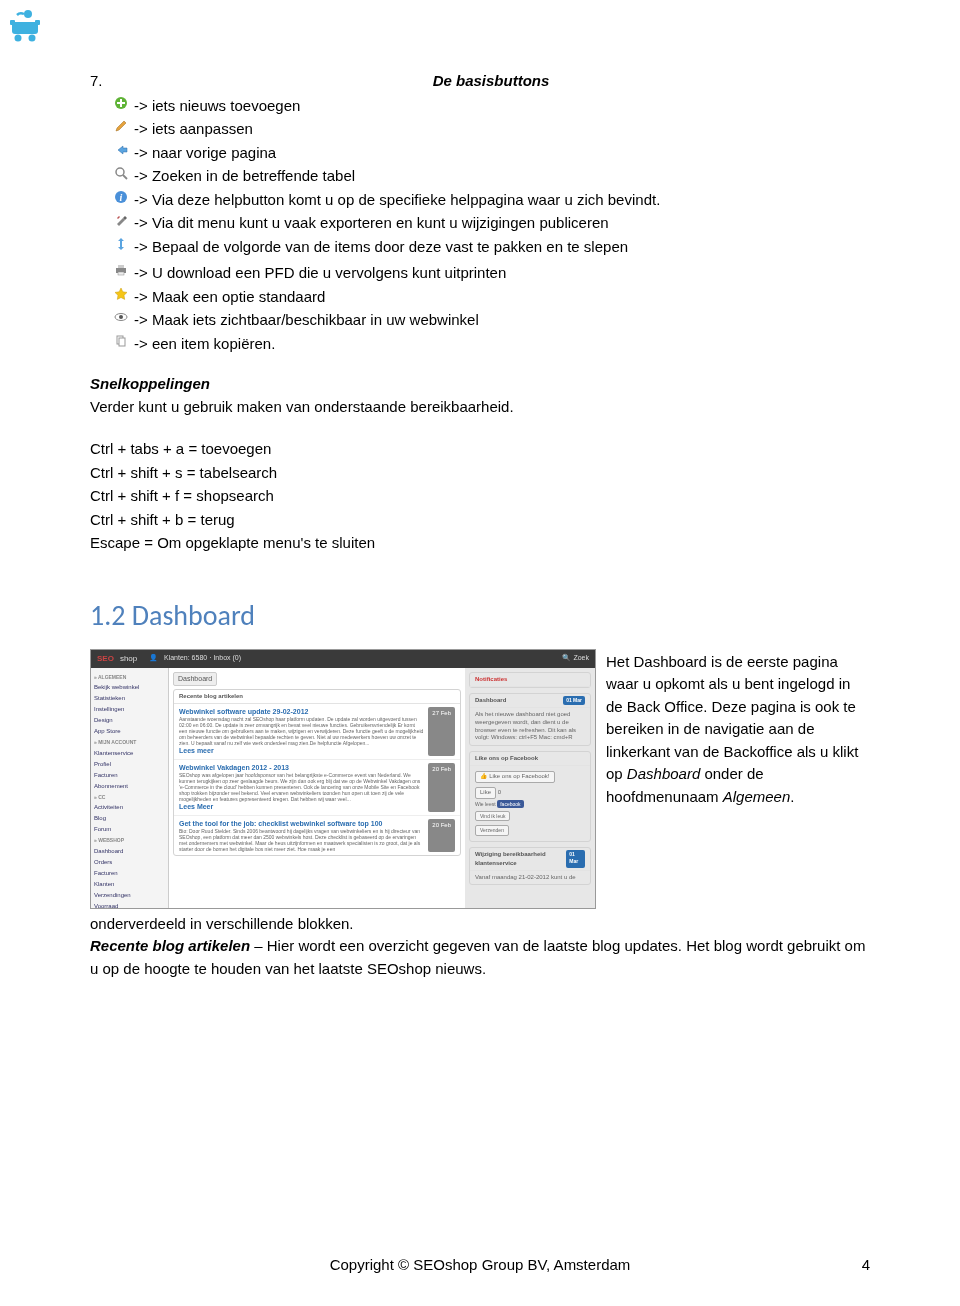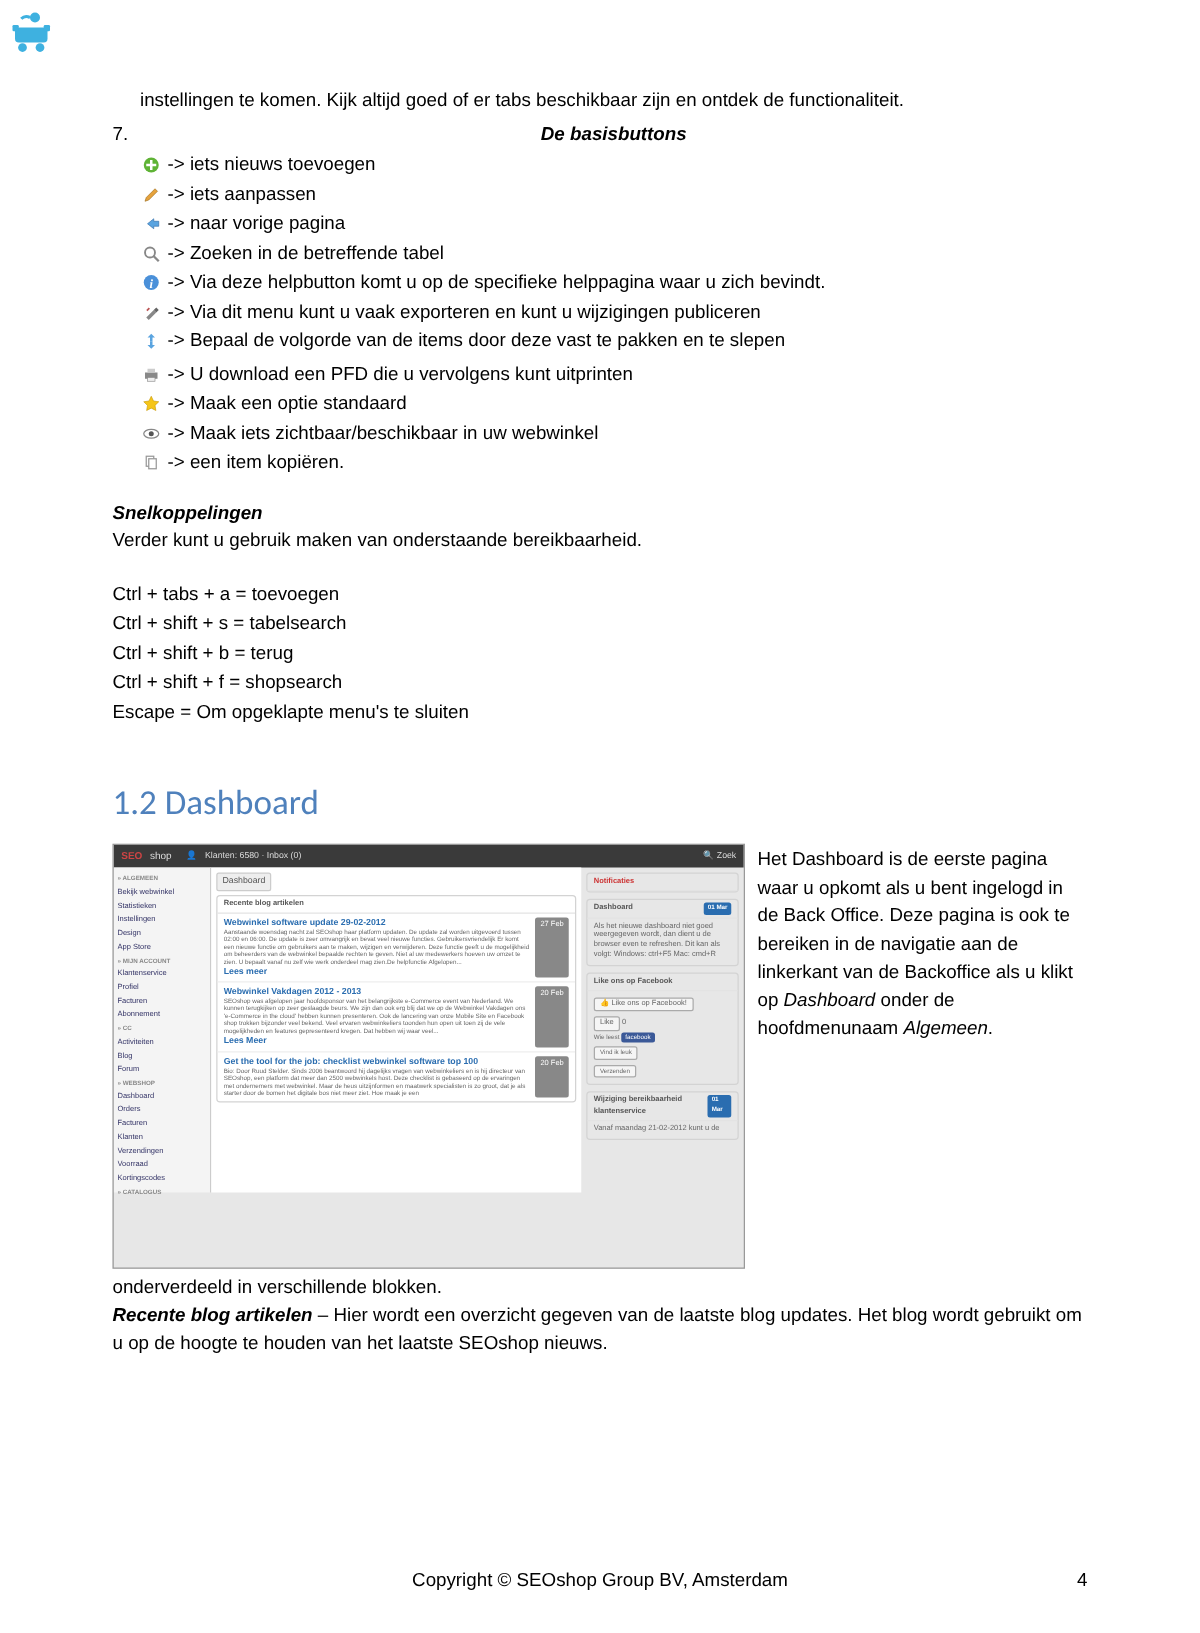--- a/index.html
+++ b/index.html
@@ -21,42 +21,42 @@
   }
   .logo-corner svg { width: 40px; height: 35px; }
   .page-content {
     padding: 70px 90px 60px 90px;
   }
   .para { margin-bottom: 4px; }
   .num-item { display: flex; margin-bottom: 2px; }
   .num-item .num { width: 22px; flex-shrink: 0; }
   .num-item .txt { flex: 1; }
   .bold-italic { font-weight: bold; font-style: italic; text-align: center; }
-  .icon-line { display: flex; align-items: center; margin-left: 22px; margin-bottom: 1px; }
+  .icon-line { display: flex; margin-left: 22px; margin-bottom: 1px; }
   .icon-line .icon-slot { width: 18px; height: 16px; display: inline-flex; align-items: center; justify-content: center; margin-right: 4px; flex-shrink: 0; }
   .icon-line .txt { flex: 1; }
   .sub-heading { font-weight: bold; font-style: italic; margin-top: 18px; }
   .shortcut-line { margin-bottom: 1px; }
   .h2 {
     font-family: Calibri, sans-serif;
     font-size: 28px;
     color: #4f81bc;
     font-weight: normal;
     margin-top: 40px;
     margin-bottom: 12px;
   }
   .dash-block { overflow: visible; }
   .dash-img-wrap {
     float: left;
     margin-right: 10px;
     margin-bottom: 4px;
   }
   .dash-img {
     width: 506px;
-    height: 340px;
+    height: 260px;
     border: 1px solid #999;
     background: #e7e7e7;
     font-size: 8px;
     color: #555;
     position: relative;
     overflow: hidden;
   }
   .dash-right {
     padding-top: 2px;
   }
@@ -108,21 +108,20 @@
       <rect x="4" y="12" width="5" height="5" rx="1"></rect>
       <rect x="29" y="12" width="5" height="5" rx="1"></rect>
       <circle cx="12" cy="30" r="3.5"></circle>
       <circle cx="26" cy="30" r="3.5"></circle>
     </g>
   </svg>
 </div>
 
 <div class="page-content">
 
-  <div class="para" style="margin-left:22px;">instellingen te komen. Kijk altijd goed of er tabs beschikbaar zijn en ontdek de functionaliteit.</div>
 
   <div class="num-item">
     <span class="num">7.</span>
     <span class="txt bold-italic">De basisbuttons</span>
   </div>
 
   <div class="icon-line">
     <span class="icon-slot">
       <svg width="14" height="14" viewBox="0 0 14 14">
           <circle cx="7" cy="7" r="6" fill="#5fb336"></circle>
@@ -220,22 +219,22 @@
     </span>
     <span class="txt">-&gt; een item kopiëren.</span>
   </div>
 
   <div class="sub-heading">Snelkoppelingen</div>
   <div class="para">Verder kunt u gebruik maken van onderstaande bereikbaarheid.</div>
 
   <div style="height:16px;"></div>
   <div class="shortcut-line">Ctrl + tabs + a = toevoegen</div>
   <div class="shortcut-line">Ctrl + shift + s = tabelsearch</div>
+  <div class="shortcut-line">Ctrl + shift + f = shopsearch</div>
   <div class="shortcut-line">Ctrl + shift + b = terug</div>
-  <div class="shortcut-line">Ctrl + shift + f = shopsearch</div>
   <div class="shortcut-line">Escape = Om opgeklapte menu's te sluiten</div>
 
   <div class="h2">1.2 Dashboard</div>
 
   <div class="dash-block">
     <div class="dash-img-wrap">
       <div class="dash-img">
         <div class="db-top">
           <span style="color:#c44;font-weight:bold;font-size:8px;">SEO</span>
             <span style="font-size:8px;">shop</span>

